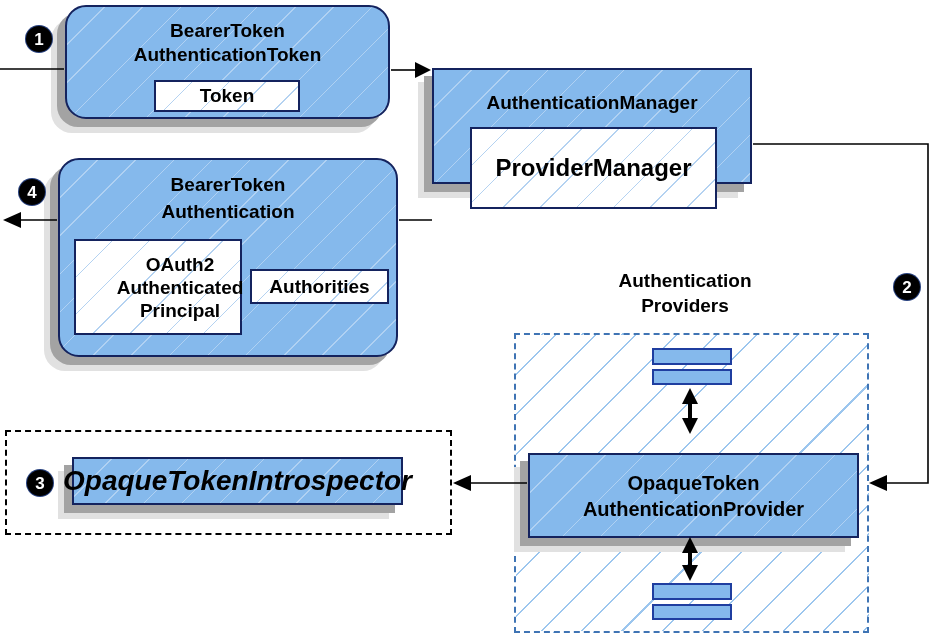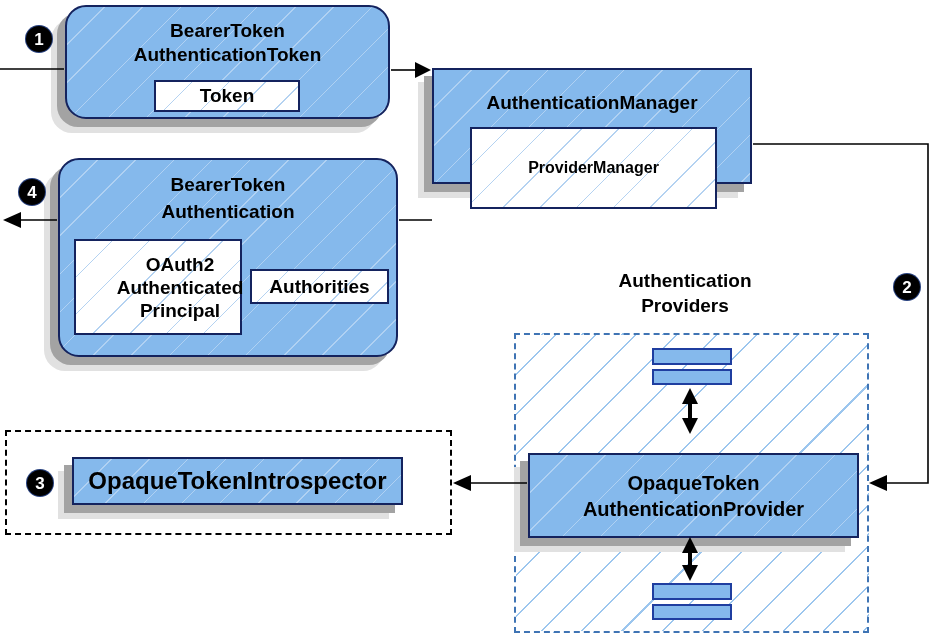--- a/index.html
+++ b/index.html
@@ -96,39 +96,39 @@
 
   <div class="node center-text" style="left:528px;top:435px;width:331px;height:85px;font-size:20px;line-height:26px;margin-top:18px;">
     <div>
       <span>OpaqueToken</span><br>
       <span>AuthenticationProvider</span>
     </div>
   </div>
 
   <div class="dashed-black"></div>
 
-  <div class="node center-text" style="left:72px;top:457px;width:331px;height:48px;font-size:24px;">
+  <div class="node center-text" style="left:72px;top:457px;width:331px;height:48px;font-size:28px;font-style:italic;">
     <span>OpaqueTokenIntrospector</span>
   </div>
 
   <div class="node rounded" style="left:65px;top:5px;width:325px;height:114px;">
     <div class="node-title" style="top:12px;">
       <span>BearerToken</span><br>
       <span>AuthenticationToken</span>
     </div>
     <div class="inner-box" style="left:87px;top:73px;width:146px;height:32px;">
       <span>Token</span>
     </div>
   </div>
 
   <div class="node" style="left:432px;top:68px;width:320px;height:116px;">
     <div class="node-title" style="top:21px;">
       <span>AuthenticationManager</span>
     </div>
-    <div class="inner-box" style="left:36px;top:57px;width:247px;height:82px;font-size:16px;">
+    <div class="inner-box" style="left:36px;top:57px;width:247px;height:82px;font-size:24px;">
       <span>ProviderManager</span>
     </div>
   </div>
 
   <div class="node rounded" style="left:58px;top:158px;width:340px;height:199px;">
     <div class="node-title" style="top:11px;line-height:27px;">
       <span>BearerToken</span><br>
       <span>Authentication</span>
     </div>
     <div class="inner-box" style="left:14px;top:79px;width:168px;height:96px;line-height:23px;padding-left:44px;">

